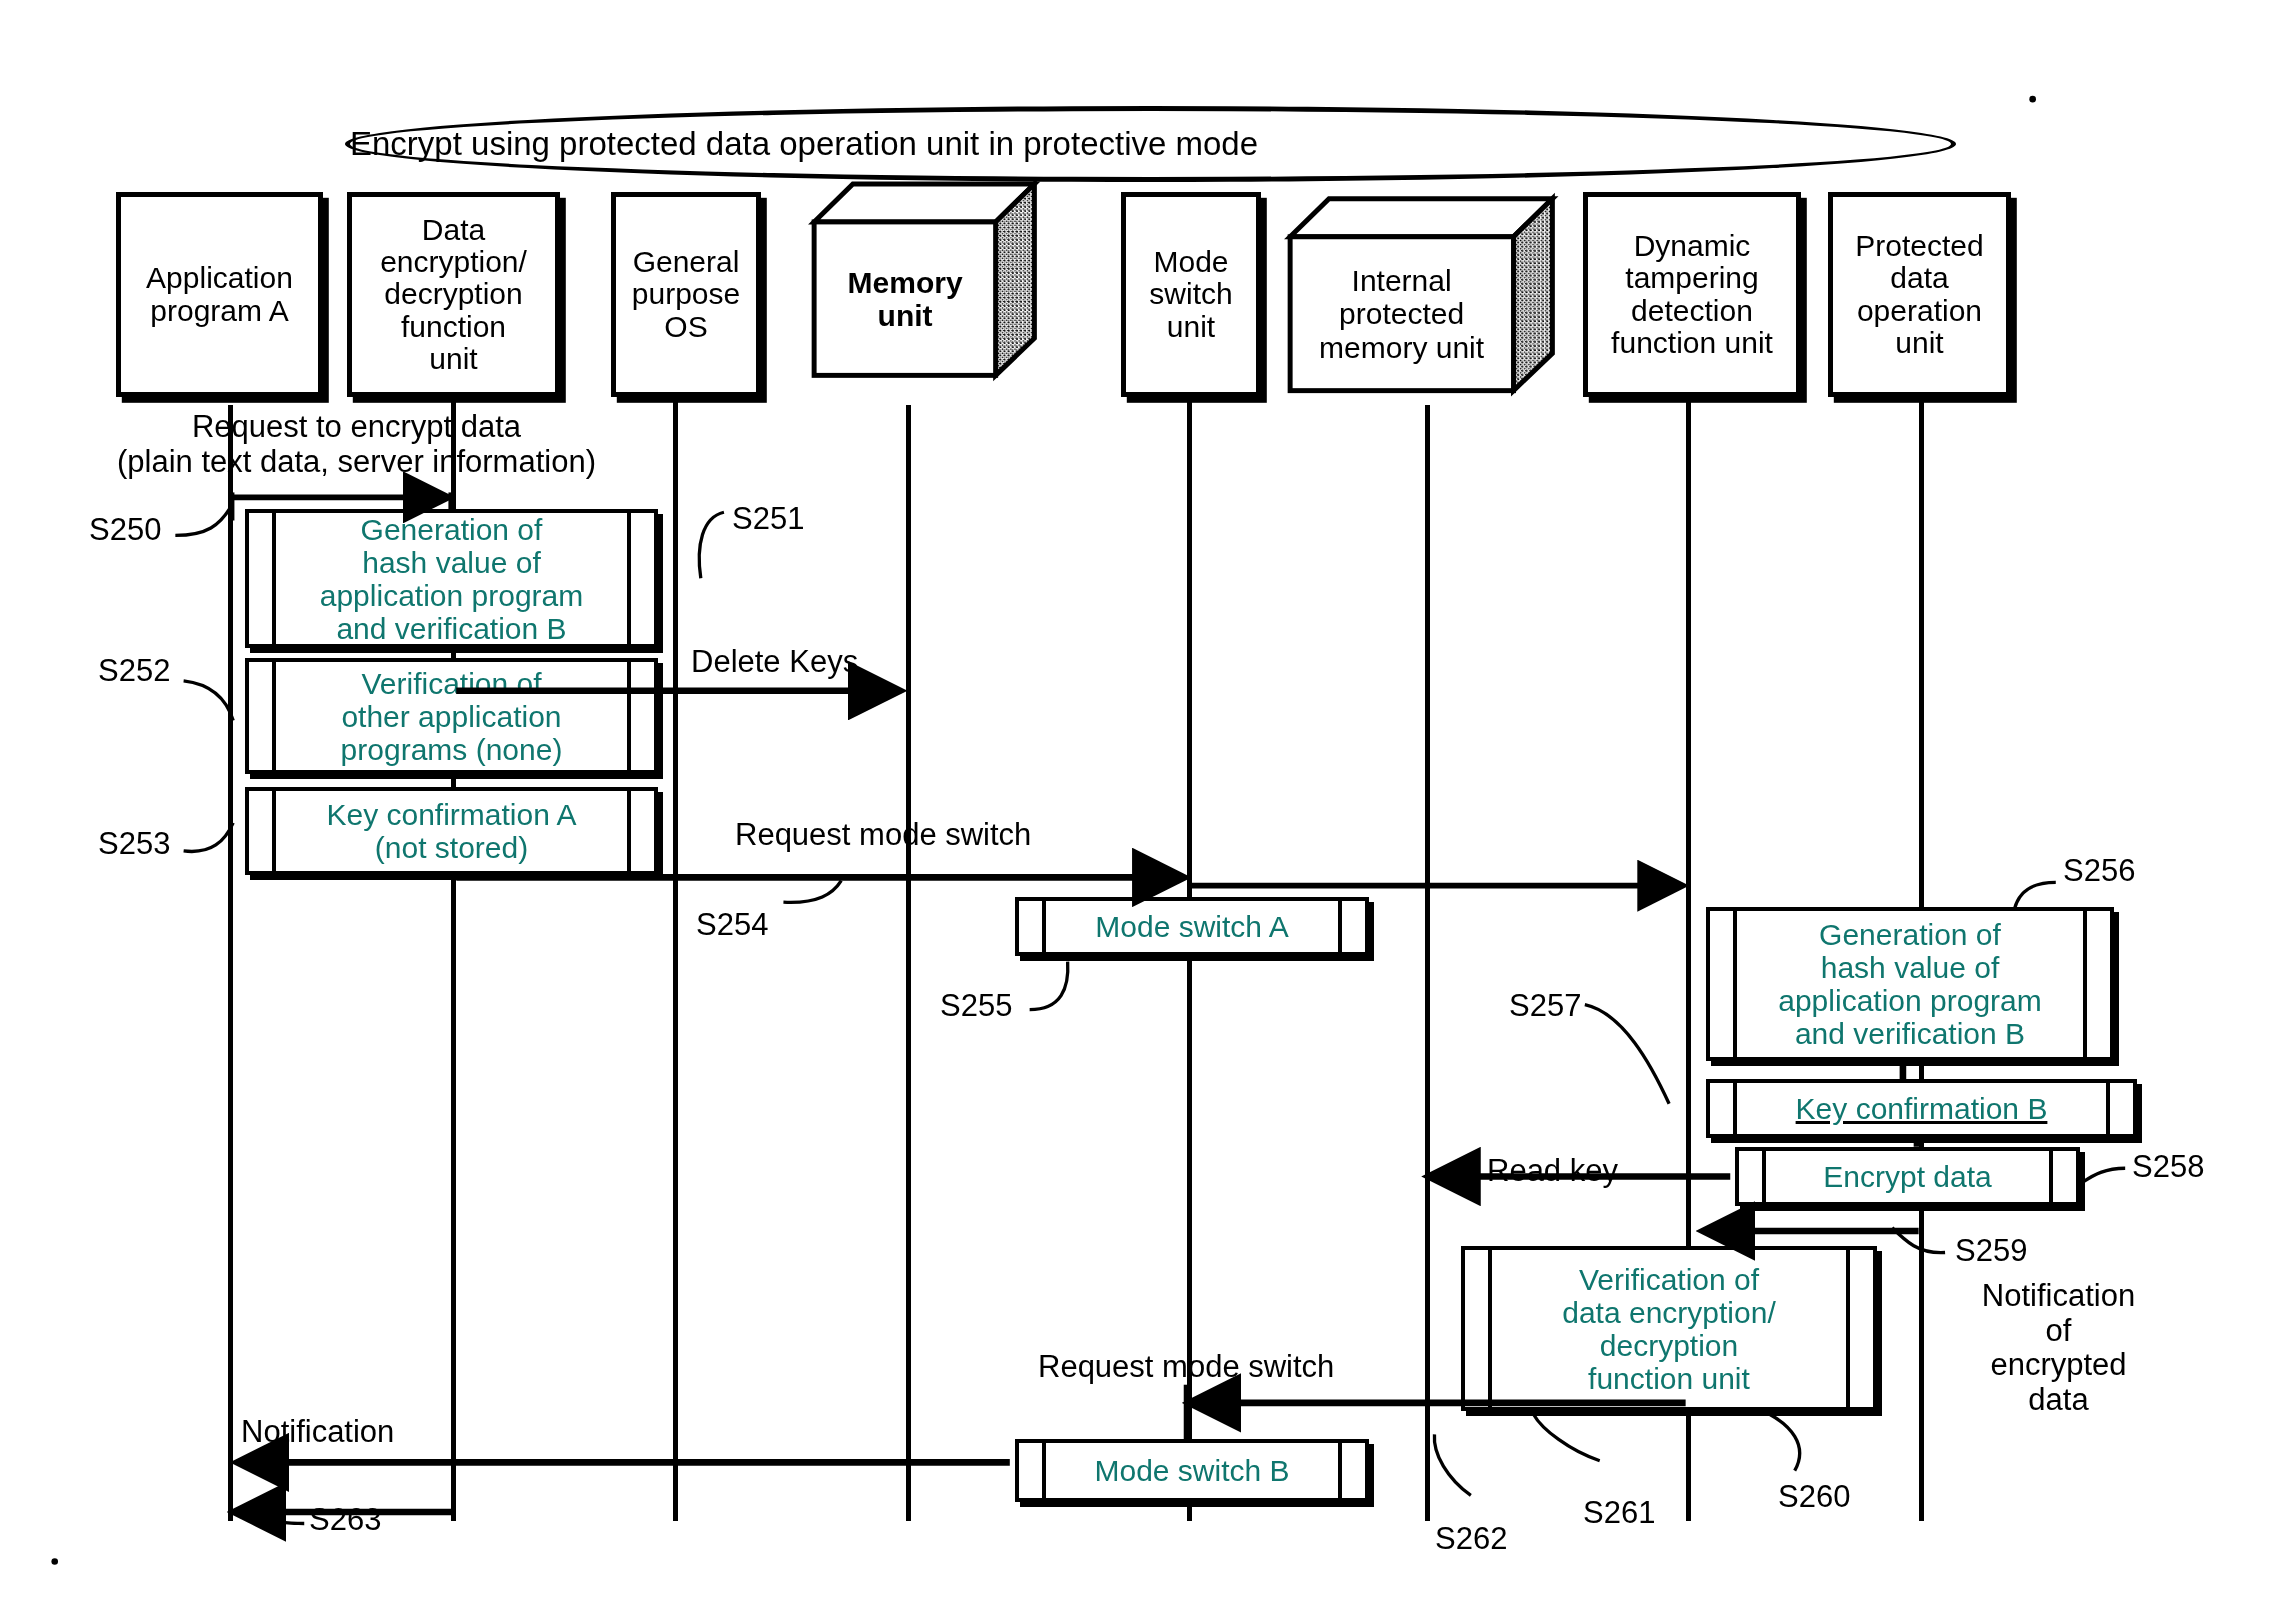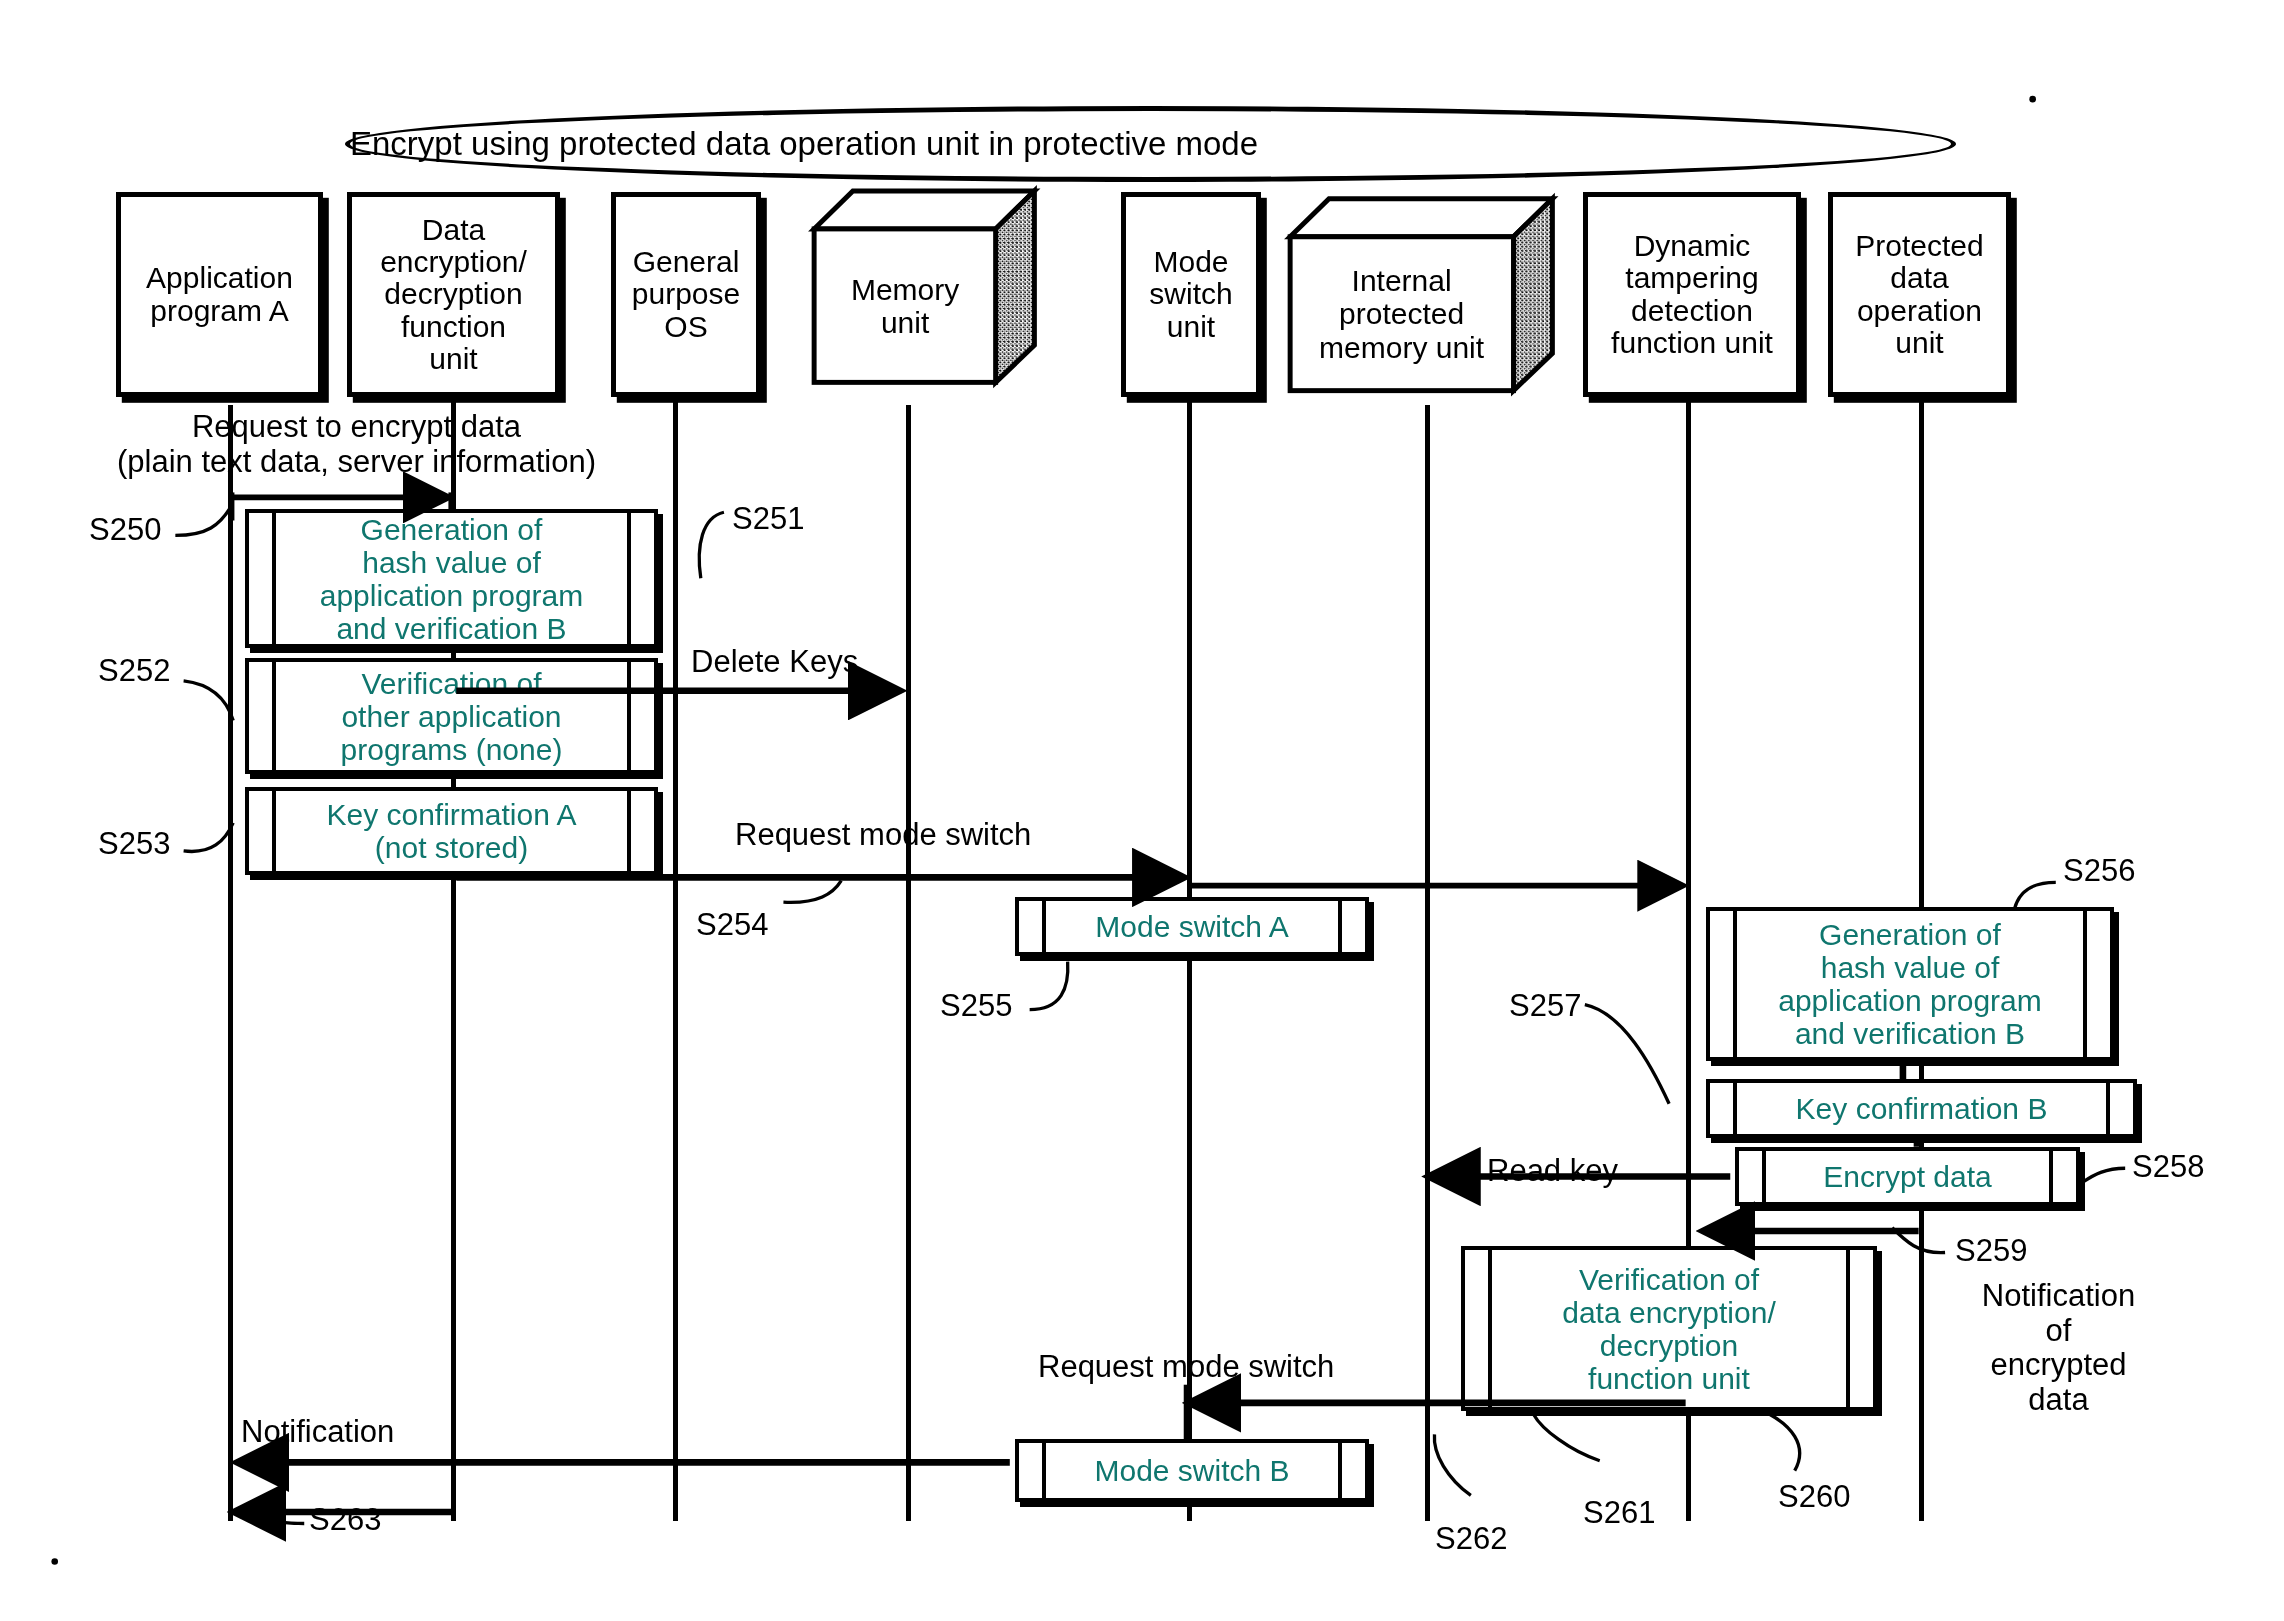--- a/index.html
+++ b/index.html
@@ -144,21 +144,21 @@
 function
 unit</span>
   </div>
 
   <div class="abs participant" style="left:611px; top:192px; width:150px; height:205px;">
     <span class="plabel" style="white-space:pre-line;">General
 purpose
 OS</span>
   </div>
 
-  <div class="abs cube-wrap" style="left:810px; top:184px; width:231px; height:207px;">
+  <div class="abs cube-wrap" style="left:810px; top:177px; width:231px; height:207px;font-weight:bold;">
     <svg class="cube-svg" width="231" height="207" viewBox="0 0 280 250">
       <defs>
         <pattern id="stipple-mem" width="5" height="5" patternUnits="userSpaceOnUse">
           <rect width="5" height="5" fill="#ffffff"></rect>
           <circle cx="1" cy="1" r="1.1" fill="#000"></circle>
           <circle cx="3.5" cy="3.2" r="1.0" fill="#000"></circle>
           <circle cx="4.3" cy="0.6" r="0.7" fill="#000"></circle>
           <circle cx="0.8" cy="4" r="0.7" fill="#000"></circle>
         </pattern>
       </defs>
@@ -267,21 +267,21 @@
 
   <div class="abs action" style="left:1706px; top:907px; width:408px; height:154px;">
     <div class="bar-l"></div>
     <div class="atext">Generation of
 hash value of
 application program
 and verification B</div>
     <div class="bar-r"></div>
   </div>
 
-  <div class="abs action" style="left:1706px; top:1079px; width:431px; height:59px;">
+  <div class="abs action" style="left:1706px; top:1079px; width:431px; height:59px;text-decoration:underline;">
     <div class="bar-l"></div>
     <div class="atext">Key confirmation B</div>
     <div class="bar-r"></div>
   </div>
 
   <div class="abs action" style="left:1735px; top:1147px; width:345px; height:59px;">
     <div class="bar-l"></div>
     <div class="atext">Encrypt data</div>
     <div class="bar-r"></div>
   </div>

